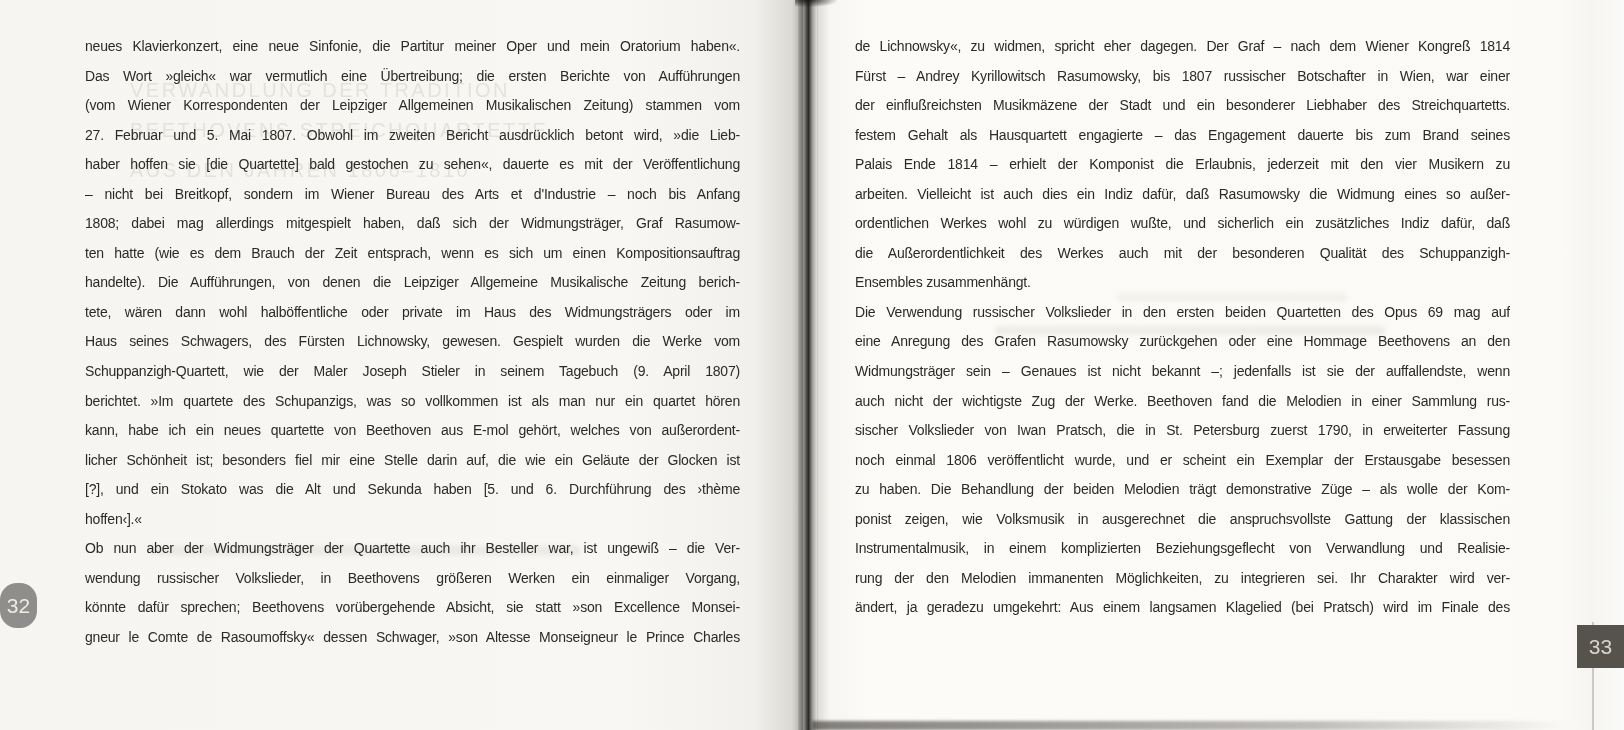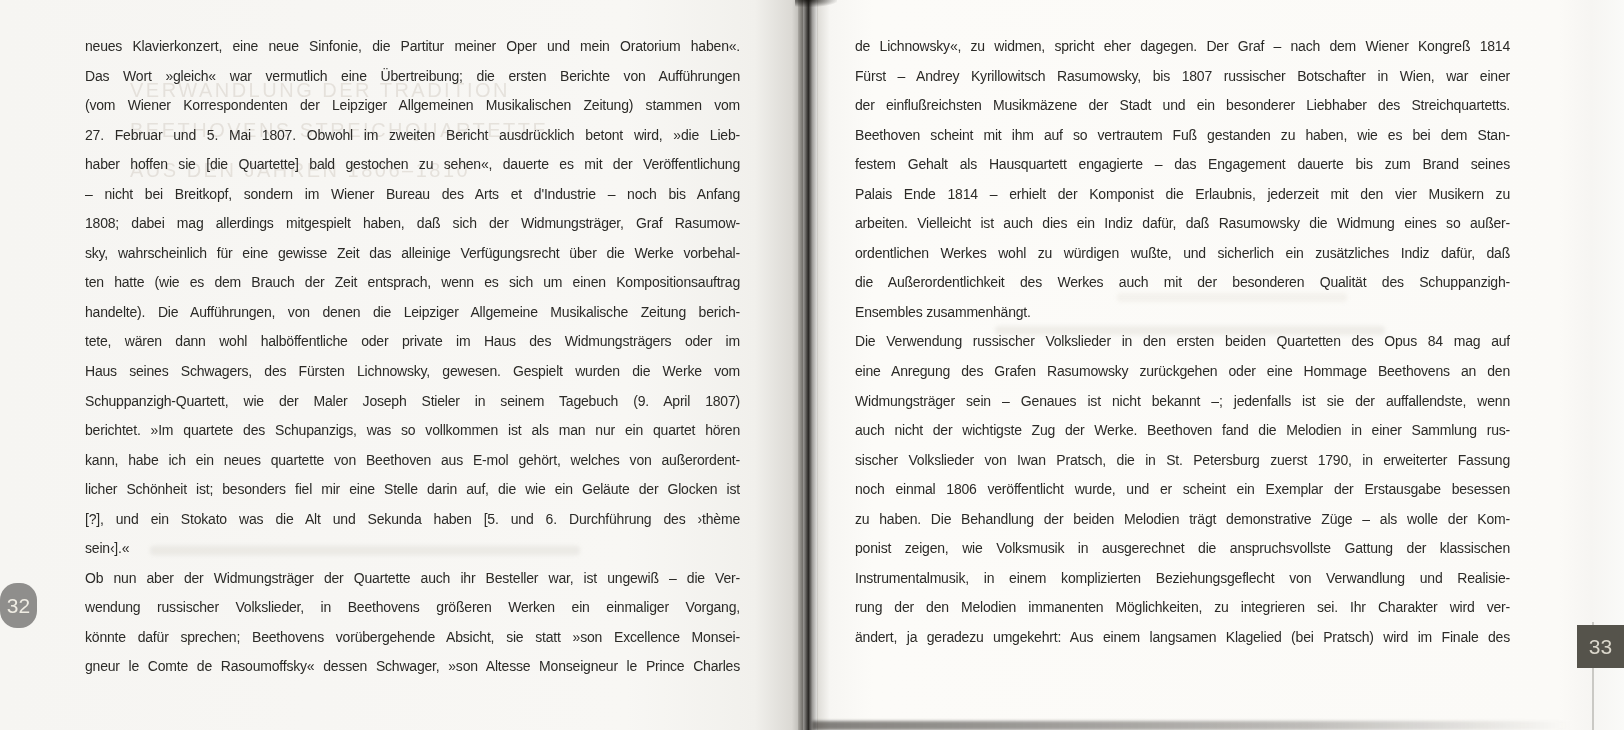--- a/index.html
+++ b/index.html
@@ -78,54 +78,52 @@
     </div>
     <div class="smear smear-l1"></div>
     <div class="text-block" id="left-lines">
         <div class="line">neues Klavierkonzert, eine neue Sinfonie, die Partitur meiner Oper und mein Oratorium haben«.</div>
         <div class="line">Das Wort »gleich« war vermutlich eine Übertreibung; die ersten Berichte von Aufführungen</div>
         <div class="line">(vom Wiener Korrespondenten der Leipziger Allgemeinen Musikalischen Zeitung) stammen vom</div>
         <div class="line">27. Februar und 5. Mai 1807. Obwohl im zweiten Bericht ausdrücklich betont wird, »die Lieb-</div>
         <div class="line">haber hoffen sie [die Quartette] bald gestochen zu sehen«, dauerte es mit der Veröffentlichung</div>
         <div class="line">– nicht bei Breitkopf, sondern im Wiener Bureau des Arts et d'Industrie – noch bis Anfang</div>
         <div class="line">1808; dabei mag allerdings mitgespielt haben, daß sich der Widmungsträger, Graf Rasumow-</div>
-        <div class="line">sky, wahrscheinlich für eine gewisse Zeit das alleinige Verfügungsrecht über die Werke vorbehal-</div>
         <div class="line">ten hatte (wie es dem Brauch der Zeit entsprach, wenn es sich um einen Kompositionsauftrag</div>
         <div class="line">handelte). Die Aufführungen, von denen die Leipziger Allgemeine Musikalische Zeitung berich-</div>
         <div class="line">tete, wären dann wohl halböffentliche oder private im Haus des Widmungsträgers oder im</div>
         <div class="line">Haus seines Schwagers, des Fürsten Lichnowsky, gewesen. Gespielt wurden die Werke vom</div>
         <div class="line">Schuppanzigh-Quartett, wie der Maler Joseph Stieler in seinem Tagebuch (9. April 1807)</div>
         <div class="line">berichtet. »Im quartete des Schupanzigs, was so vollkommen ist als man nur ein quartet hören</div>
         <div class="line">kann, habe ich ein neues quartette von Beethoven aus E-mol gehört, welches von außerordent-</div>
         <div class="line">licher Schönheit ist; besonders fiel mir eine Stelle darin auf, die wie ein Geläute der Glocken ist</div>
         <div class="line">[?], und ein Stokato was die Alt und Sekunda haben [5. und 6. Durchführung des ›thème</div>
-        <div class="line last">sein‹].«</div>
+        <div class="line last">hoffen‹].«</div>
         <div class="line">Ob nun aber der Widmungsträger der Quartette auch ihr Besteller war, ist ungewiß – die Ver-</div>
         <div class="line">wendung russischer Volkslieder, in Beethovens größeren Werken ein einmaliger Vorgang,</div>
         <div class="line">könnte dafür sprechen; Beethovens vorübergehende Absicht, sie statt »son Excellence Monsei-</div>
         <div class="line">gneur le Comte de Rasoumoffsky« dessen Schwager, »son Altesse Monseigneur le Prince Charles</div>
       </div>
     <div class="badge badge-left" style="background: rgb(143, 142, 140); color: rgb(239, 236, 227); border-radius: 17px;">32</div>
   </div>
 
   <div class="page page-right">
     <div class="smear smear-r1"></div>
     <div class="smear smear-r2"></div>
     <div class="text-block" id="right-lines">
         <div class="line">de Lichnowsky«, zu widmen, spricht eher dagegen. Der Graf – nach dem Wiener Kongreß 1814</div>
         <div class="line">Fürst – Andrey Kyrillowitsch Rasumowsky, bis 1807 russischer Botschafter in Wien, war einer</div>
         <div class="line">der einflußreichsten Musikmäzene der Stadt und ein besonderer Liebhaber des Streichquartetts.</div>
-        <div class="line">Beethoven scheint mit ihm auf so vertrautem Fuß gestanden zu haben, wie es bei dem Stan-</div>
         <div class="line">festem Gehalt als Hausquartett engagierte – das Engagement dauerte bis zum Brand seines</div>
         <div class="line">Palais Ende 1814 – erhielt der Komponist die Erlaubnis, jederzeit mit den vier Musikern zu</div>
         <div class="line">arbeiten. Vielleicht ist auch dies ein Indiz dafür, daß Rasumowsky die Widmung eines so außer-</div>
         <div class="line">ordentlichen Werkes wohl zu würdigen wußte, und sicherlich ein zusätzliches Indiz dafür, daß</div>
         <div class="line">die Außerordentlichkeit des Werkes auch mit der besonderen Qualität des Schuppanzigh-</div>
         <div class="line last">Ensembles zusammenhängt.</div>
-        <div class="line">Die Verwendung russischer Volkslieder in den ersten beiden Quartetten des Opus 84 mag auf</div>
+        <div class="line">Die Verwendung russischer Volkslieder in den ersten beiden Quartetten des Opus 69 mag auf</div>
         <div class="line">eine Anregung des Grafen Rasumowsky zurückgehen oder eine Hommage Beethovens an den</div>
         <div class="line">Widmungsträger sein – Genaues ist nicht bekannt –; jedenfalls ist sie der auffallendste, wenn</div>
         <div class="line">auch nicht der wichtigste Zug der Werke. Beethoven fand die Melodien in einer Sammlung rus-</div>
         <div class="line">sischer Volkslieder von Iwan Pratsch, die in St. Petersburg zuerst 1790, in erweiterter Fassung</div>
         <div class="line">noch einmal 1806 veröffentlicht wurde, und er scheint ein Exemplar der Erstausgabe besessen</div>
         <div class="line">zu haben. Die Behandlung der beiden Melodien trägt demonstrative Züge – als wolle der Kom-</div>
         <div class="line">ponist zeigen, wie Volksmusik in ausgerechnet die anspruchsvollste Gattung der klassischen</div>
         <div class="line">Instrumentalmusik, in einem komplizierten Beziehungsgeflecht von Verwandlung und Realisie-</div>
         <div class="line">rung der den Melodien immanenten Möglichkeiten, zu integrieren sei. Ihr Charakter wird ver-</div>
         <div class="line">ändert, ja geradezu umgekehrt: Aus einem langsamen Klagelied (bei Pratsch) wird im Finale des</div>

